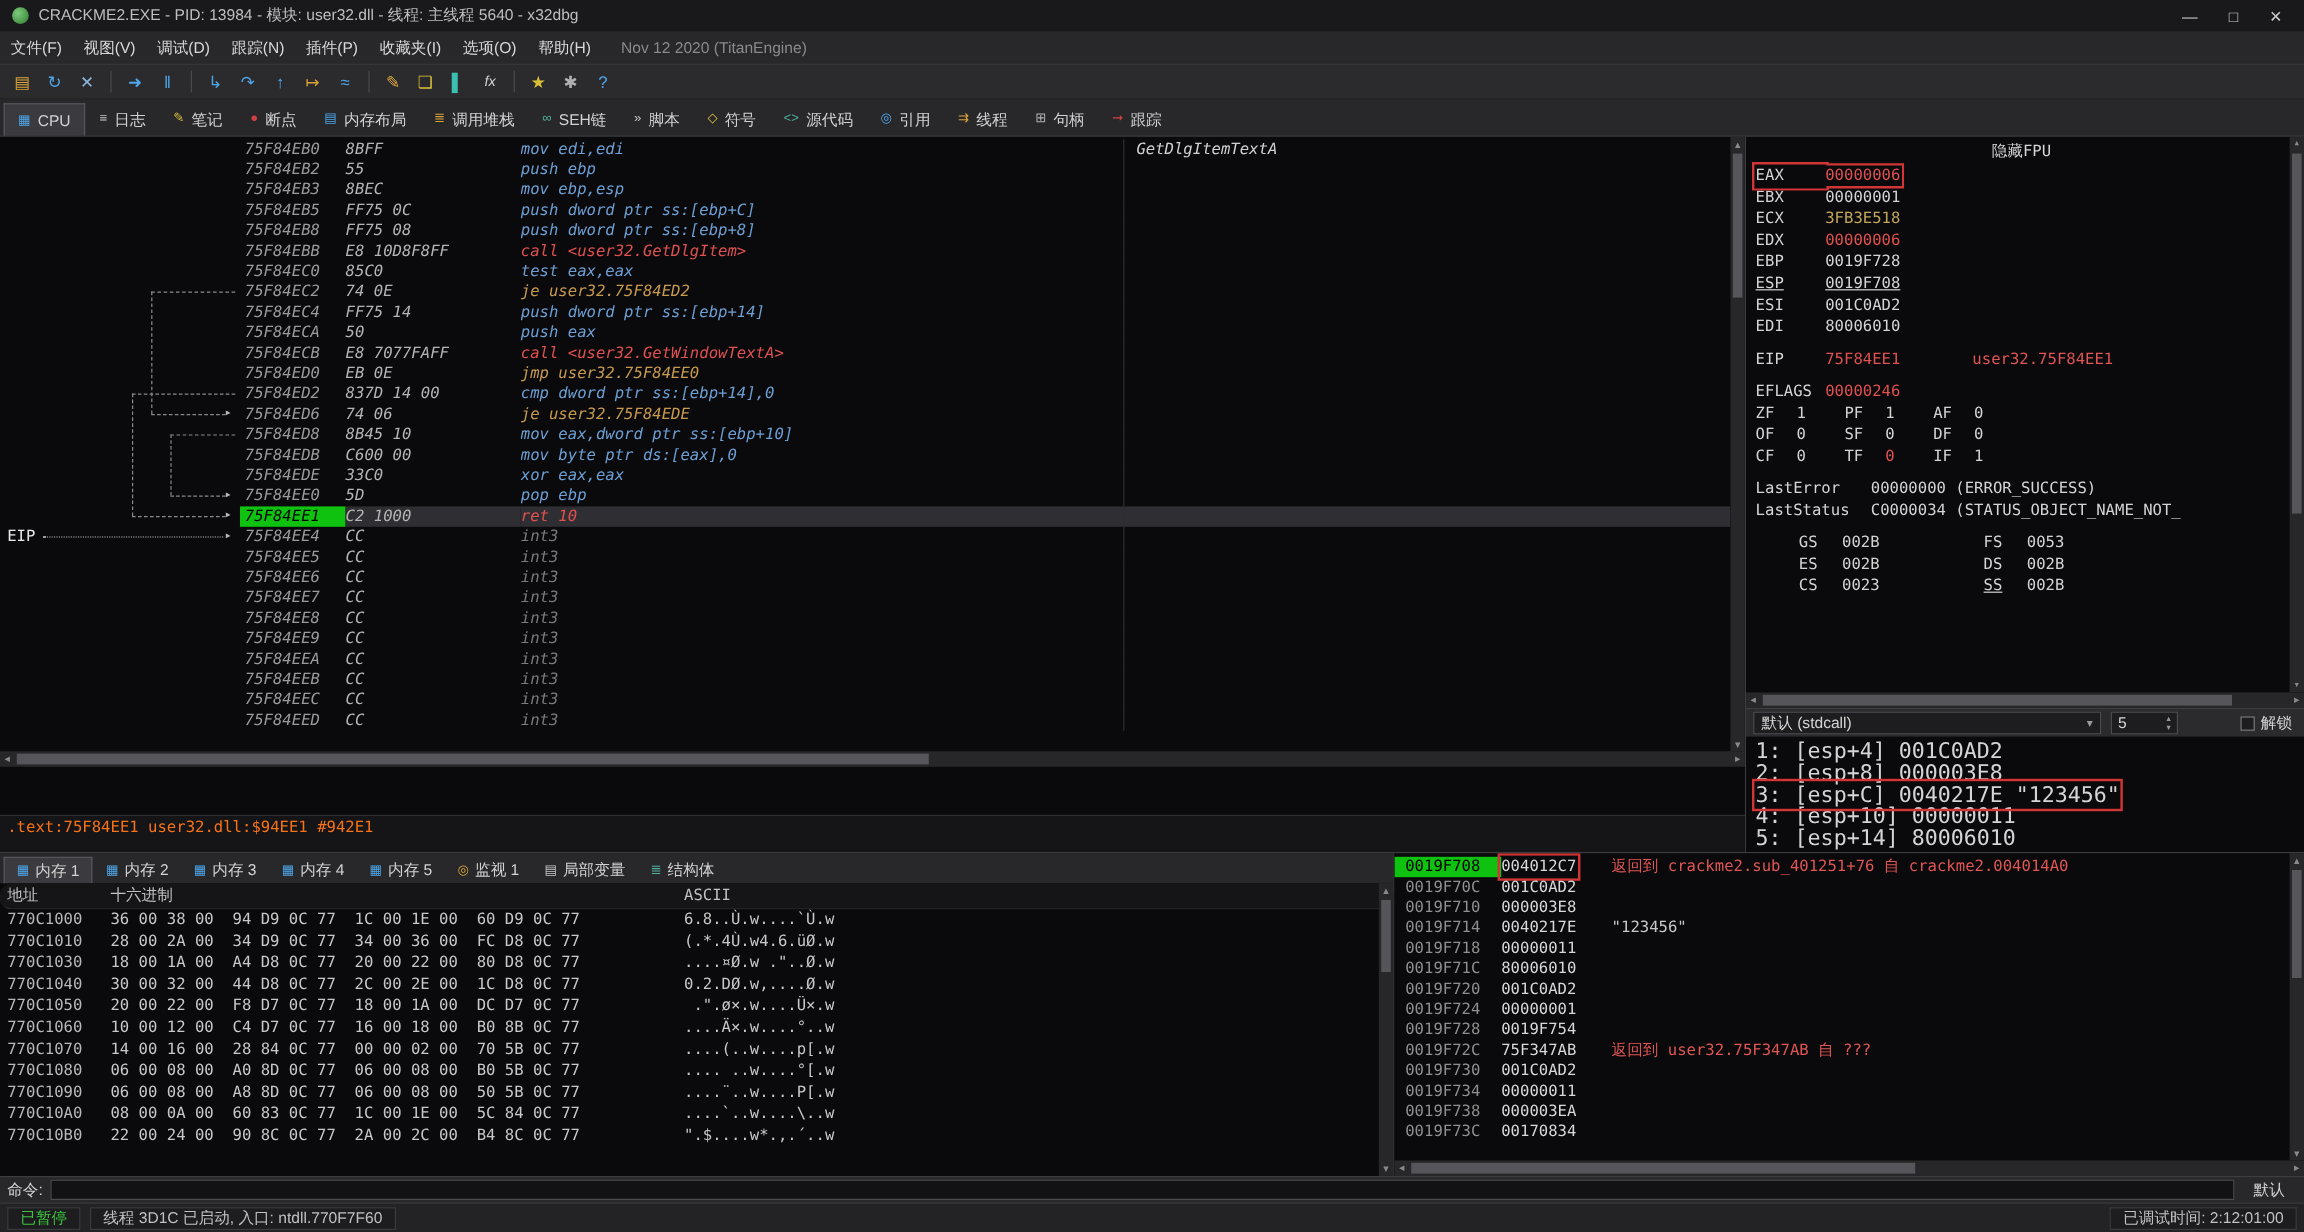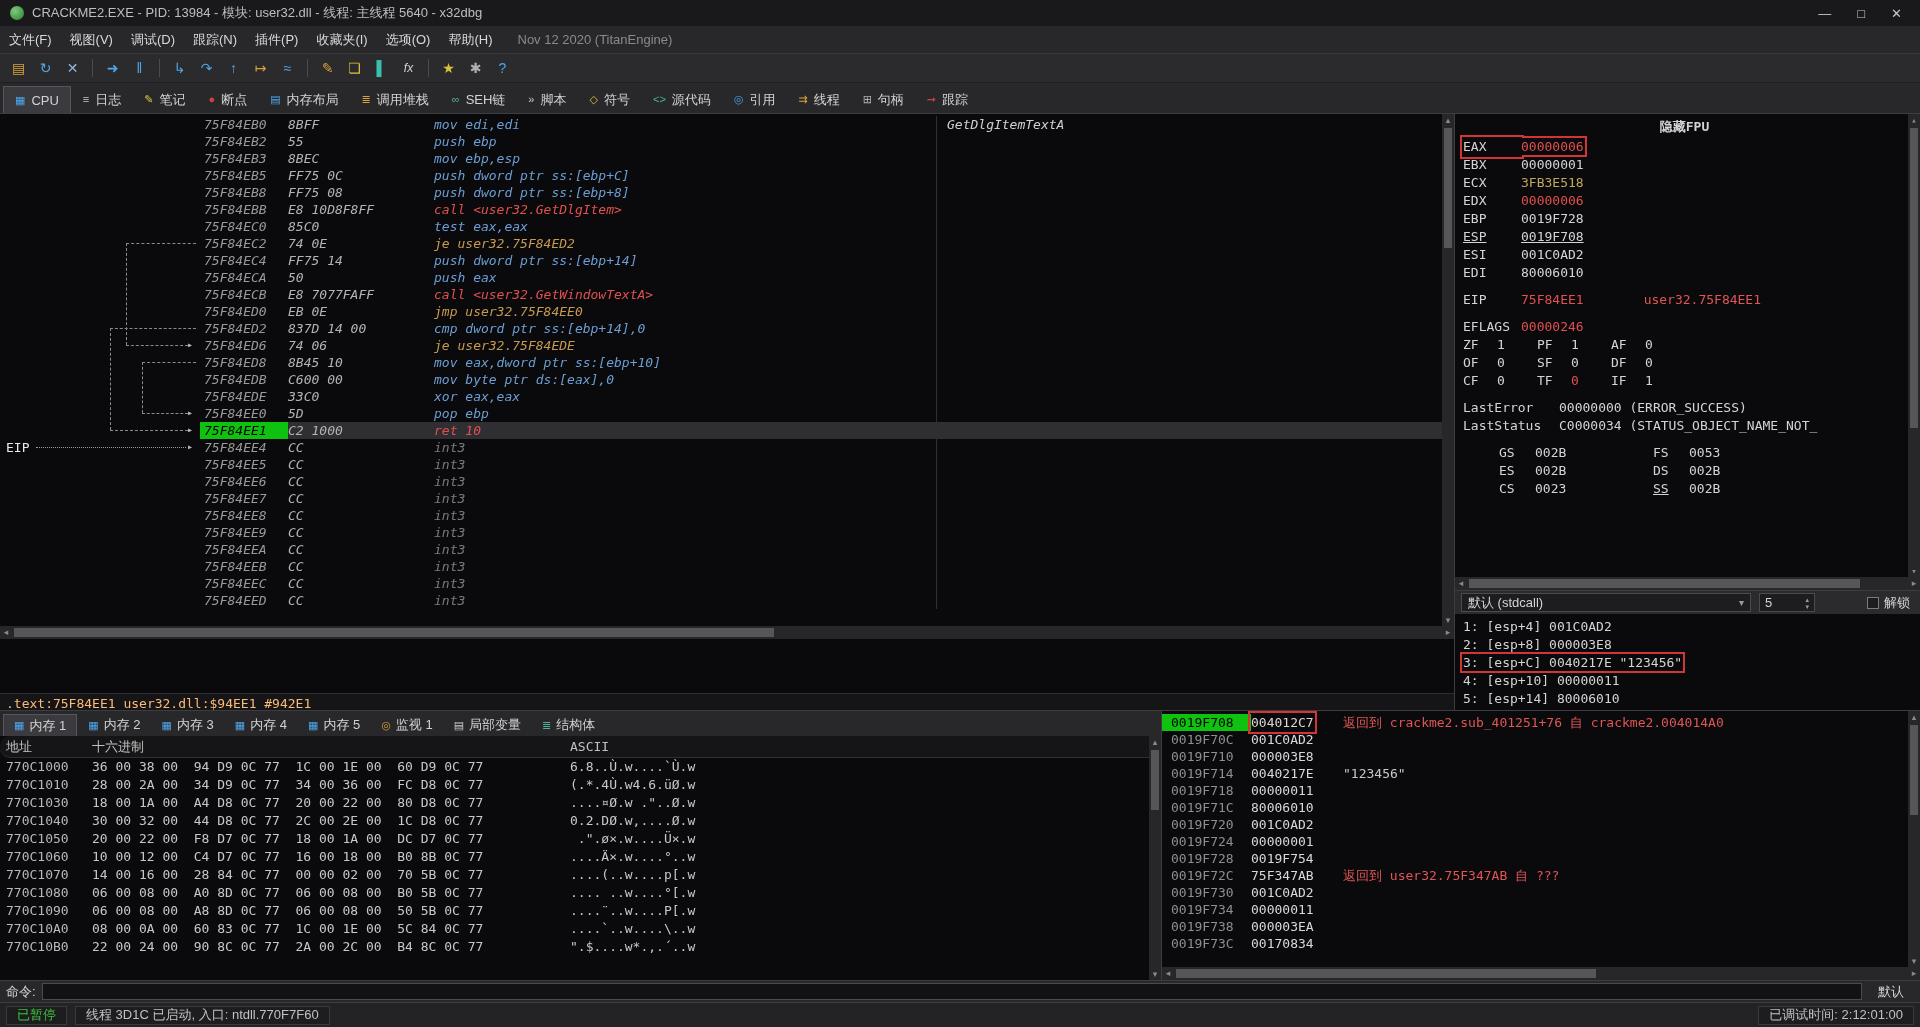--- a/index.html
+++ b/index.html
@@ -62,25 +62,25 @@
   .vscroll{width:12px;background:#27272A;position:relative;flex:0 0 auto;}
   .vthumb{position:absolute;left:2px;right:2px;background:#55555A;}
   .hscroll{height:13px;background:#27272A;position:relative;flex:0 0 auto;}
   .hthumb{position:absolute;top:2px;bottom:2px;background:#55555A;}
   .sarrow{position:absolute;color:#8A8A8E;font-size:9px;line-height:12px;width:12px;text-align:center;}
   .sarrow.top{top:0;} .sarrow.bot{bottom:0;}
   .harrow{position:absolute;color:#8A8A8E;font-size:9px;line-height:13px;width:12px;text-align:center;top:0;}
   .harrow.left{left:0;} .harrow.right{right:0;}
 
   .info-area{flex:1;background:#0A0A0C;}
-  .status-line{height:17px;line-height:20px;background:#151517;border-top:1px solid #2E2E33;font-family:"DejaVu Sans Mono",monospace;color:#fdba74;padding-left:6px;flex:0 0 auto;white-space:nowrap;}
+  .status-line{height:31px;line-height:20px;background:#151517;border-top:1px solid #2E2E33;font-family:"DejaVu Sans Mono",monospace;color:#f97316;padding-left:6px;flex:0 0 auto;white-space:nowrap;}
 
   
   .regs{flex:1;position:relative;font-family:"DejaVu Sans Mono",monospace;font-size:13px;padding:2px 14px 0 8px;overflow:hidden;white-space:nowrap;}
-  .regs-title{text-align:center;height:22px;line-height:22px;color:#D4D4D4;font-weight:bold;}
+  .regs-title{text-align:center;height:22px;line-height:22px;color:#D4D4D4;}
   .reg-line{height:18px;line-height:18px;white-space:pre;}
   .reg-gap{height:9px;}
   .reg-name{display:inline-block;width:58px;color:#D4D4D4;}
   .reg-val{color:#D4D4D4;}
   .reg-sym{margin-left:60px;color:#E05555;}
   .changed{color:#E05050;}
   .gold{color:#C2A75A;}
   .und{text-decoration:underline;}
   .fpair{display:inline-block;width:74px;}
   .fname{display:inline-block;width:34px;color:#D4D4D4;}
@@ -91,21 +91,21 @@
   .regs-vscroll{position:absolute;right:0;top:0;bottom:0;width:12px;background:#27272A;}
 
   
   .conv-row{height:24px;background:#2B2B2E;border-top:1px solid #3C3C41;display:flex;align-items:center;gap:8px;padding:0 6px;flex:0 0 auto;}
   .conv-select{width:290px;height:19px;background:#1D1D20;border:1px solid #4A4A4F;display:flex;align-items:center;padding:0 6px;color:#D4D4D4;}
   .dd-arrow{margin-left:auto;color:#9A9A9E;font-size:10px;}
   .conv-spin{width:56px;height:19px;background:#1D1D20;border:1px solid #4A4A4F;display:flex;align-items:center;padding:0 5px;}
   .spin-arrows{margin-left:auto;display:flex;flex-direction:column;font-size:7px;line-height:7px;color:#9A9A9E;}
   .conv-unlock{margin-left:auto;display:flex;align-items:center;gap:5px;padding-right:4px;}
   .cbox{width:12px;height:12px;border:1px solid #7A7A7E;background:#1D1D20;display:inline-block;}
-  .args{height:96px;padding:4px 0 0 8px;font-family:"DejaVu Sans Mono",monospace;font-size:13px;flex:0 0 auto;background:#0A0A0C;}
+  .args{height:96px;padding:4px 0 0 8px;font-family:"DejaVu Sans Mono",monospace;font-size:18px;flex:0 0 auto;background:#0A0A0C;}
   .arg-line{height:18px;line-height:18px;color:#D4D4D4;white-space:pre;}
 
   
   .bottom{height:270px;display:flex;border-top:1px solid #3C3C41;flex:0 0 auto;}
   .bottom-left{width:1162px;display:flex;flex-direction:column;background:#0A0A0C;border-right:1px solid #3C3C41;position:relative;flex:0 0 auto;}
   .btabs{height:25px;background:#28282B;display:flex;align-items:flex-end;gap:1px;padding:0 3px;flex:0 0 auto;}
   .btab{height:22px;display:flex;align-items:center;gap:5px;padding:0 10px;color:#D2D2D2;white-space:nowrap;}
   .btab.selected{background:#3A3A3F;border:1px solid #55555B;border-bottom:none;}
   .mem-header{height:22px;line-height:22px;background:#151517;border-bottom:1px solid #2E2E33;display:flex;font-family:"DejaVu Sans Mono",monospace;color:#C0C0C0;flex:0 0 auto;border-radius:10px;}
   .mh-addr{width:92px;padding-left:6px;}

